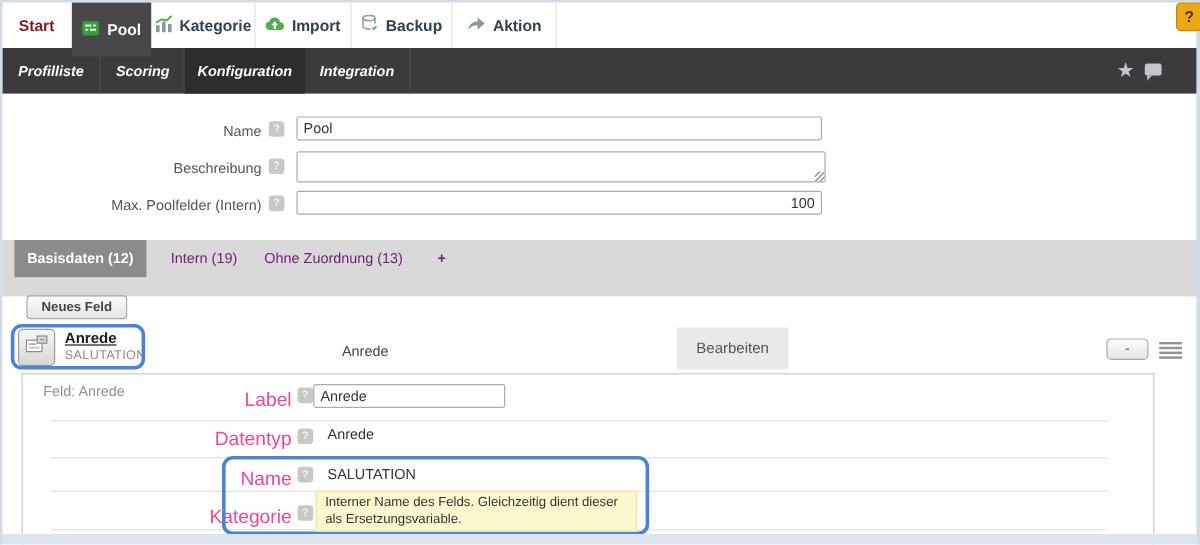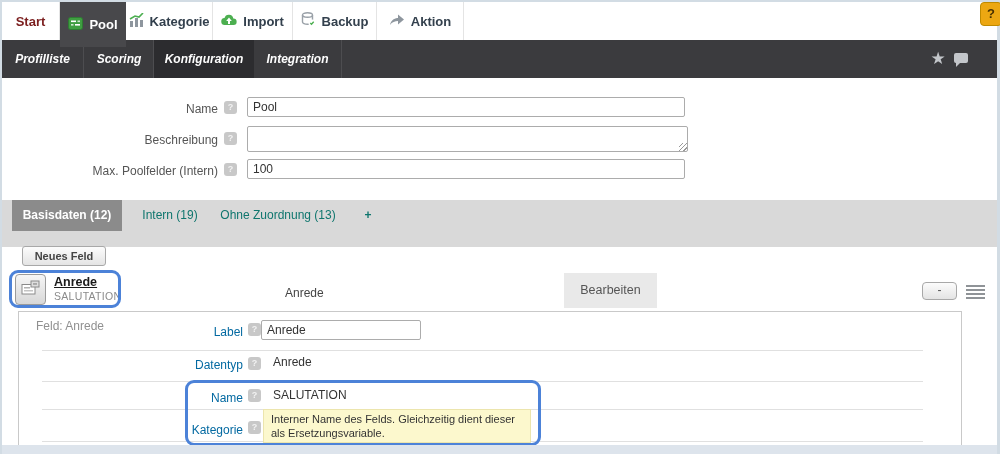--- a/index.html
+++ b/index.html
@@ -42,21 +42,21 @@
   .qbadge { position:absolute; width:13px; height:13px; background:#c8c8c8; border-radius:3px; color:#f2f2f2;
             font-size:9px; font-weight:bold; text-align:center; line-height:13px; cursor:pointer; }
   .inp { position:absolute; border:1px solid #acacac; border-radius:2px; font-size:12px; padding:0 5px; color:#333;
          height:20px; font-family:"Liberation Sans", sans-serif; background:#fff; }
   textarea.inp { resize:none; height:26px; padding-top:2px; }
   .resize-handle { position:absolute; left:679px; top:143px; width:8px; height:8px;
          background:repeating-linear-gradient(-45deg, transparent, transparent 2px, #9a9a9a 2px, #9a9a9a 3px); }
 
   
   .tabstrip { position:absolute; left:2px; top:200px; width:996px; height:47px; background:#d9d9d9; }
-  .tab { position:absolute; top:0; height:31px; line-height:31px; text-align:center; font-size:12px; color:#0f766e; cursor:pointer; }
+  .tab { position:absolute; top:0; height:31px; line-height:31px; text-align:center; font-size:12px; color:#701a75; cursor:pointer; }
   .tab-active { left:10px; width:110px; background:#8b8b8b; color:#fff; font-weight:bold; }
   .tab-intern { left:130px; width:76px; }
   .tab-ohne { left:216px; width:120px; }
   .tab-plus { left:355px; width:22px; font-weight:bold; }
 
   .btn { background:linear-gradient(#fcfcfc,#e4e4e4); border:1px solid #a8a8a8; border-radius:3px; color:#444;
          text-align:center; cursor:pointer; position:absolute; }
   .neues-feld { left:22px; top:246px; width:84px; height:20px; font-size:11px; font-weight:bold; line-height:18px; }
 
   
@@ -72,21 +72,21 @@
   .bearbeiten { position:absolute; left:564px; top:273px; width:93px; height:35px; background:#e9e9e9; color:#555;
                 font-size:12.5px; text-align:center; line-height:35px; cursor:pointer; }
   .minus-btn { left:922px; top:282px; width:35px; height:18px; font-size:12px; line-height:15px; color:#555; border-radius:4px; }
   .hamburger { position:absolute; left:966px; top:285px; width:19px; cursor:grab; }
   .hamburger div { height:2px; background:#8f9397; margin-bottom:2px; }
 
   
   .panel { position:absolute; left:18px; top:311px; width:944px; height:143px; border:1px solid #c9c9c9;
            border-bottom:none; background:#fff; }
   .panel-heading { position:absolute; left:36px; top:319px; font-size:12px; color:#909090; }
-  .dlabel { position:absolute; left:143px; width:100px; text-align:right; font-size:12px; color:#0369a1; }
+  .dlabel { position:absolute; left:143px; width:100px; text-align:right; font-size:16px; color:#ec4899; }
   .dvalue { position:absolute; left:273px; font-size:12px; color:#333; }
   .divider { position:absolute; left:42px; width:881px; height:1px; background:#e0e0e0; }
   .tooltip { position:absolute; left:263px; top:409px; width:268px; background:#fcf8cd; border:1px solid #ece5ad;
              font-size:11px; color:#333; line-height:14px; padding:2px 7px; z-index:25; }
   .d-inp { left:261px; top:320px; width:160px; }
 </style>
 </head>
 <body>
 
 <div id="page">
@@ -163,21 +163,21 @@
   <div class="qbadge" style="left:224px; top:101px;">?</div>
   <input class="inp" style="left: 247px; top: 97px; width: 438px;" value="Pool">
 
   <div class="flabel" style="left:58px; top:133px; width:160px;">Beschreibung</div>
   <div class="qbadge" style="left:224px; top:132px;">?</div>
   <textarea class="inp" style="left: 247px; top: 126px; width: 441px;"></textarea>
   <div class="resize-handle"></div>
 
   <div class="flabel" style="left:40px; top:164px; width:178px;">Max. Poolfelder (Intern)</div>
   <div class="qbadge" style="left:224px; top:163px;">?</div>
-  <input class="inp" style="left: 247px; top: 159px; width: 438px;" value="100">
+  <input class="inp" style="left: 247px; top: 159px; width: 438px; text-align: right;" value="100">
 
   <div class="tabstrip">
     <div class="tab tab-active">Basisdaten (12)</div>
     <div class="tab tab-intern">Intern (19)</div>
     <div class="tab tab-ohne">Ohne Zuordnung (13)</div>
     <div class="tab tab-plus">+</div>
   </div>
 
   <div class="btn neues-feld">Neues Feld</div>
 

